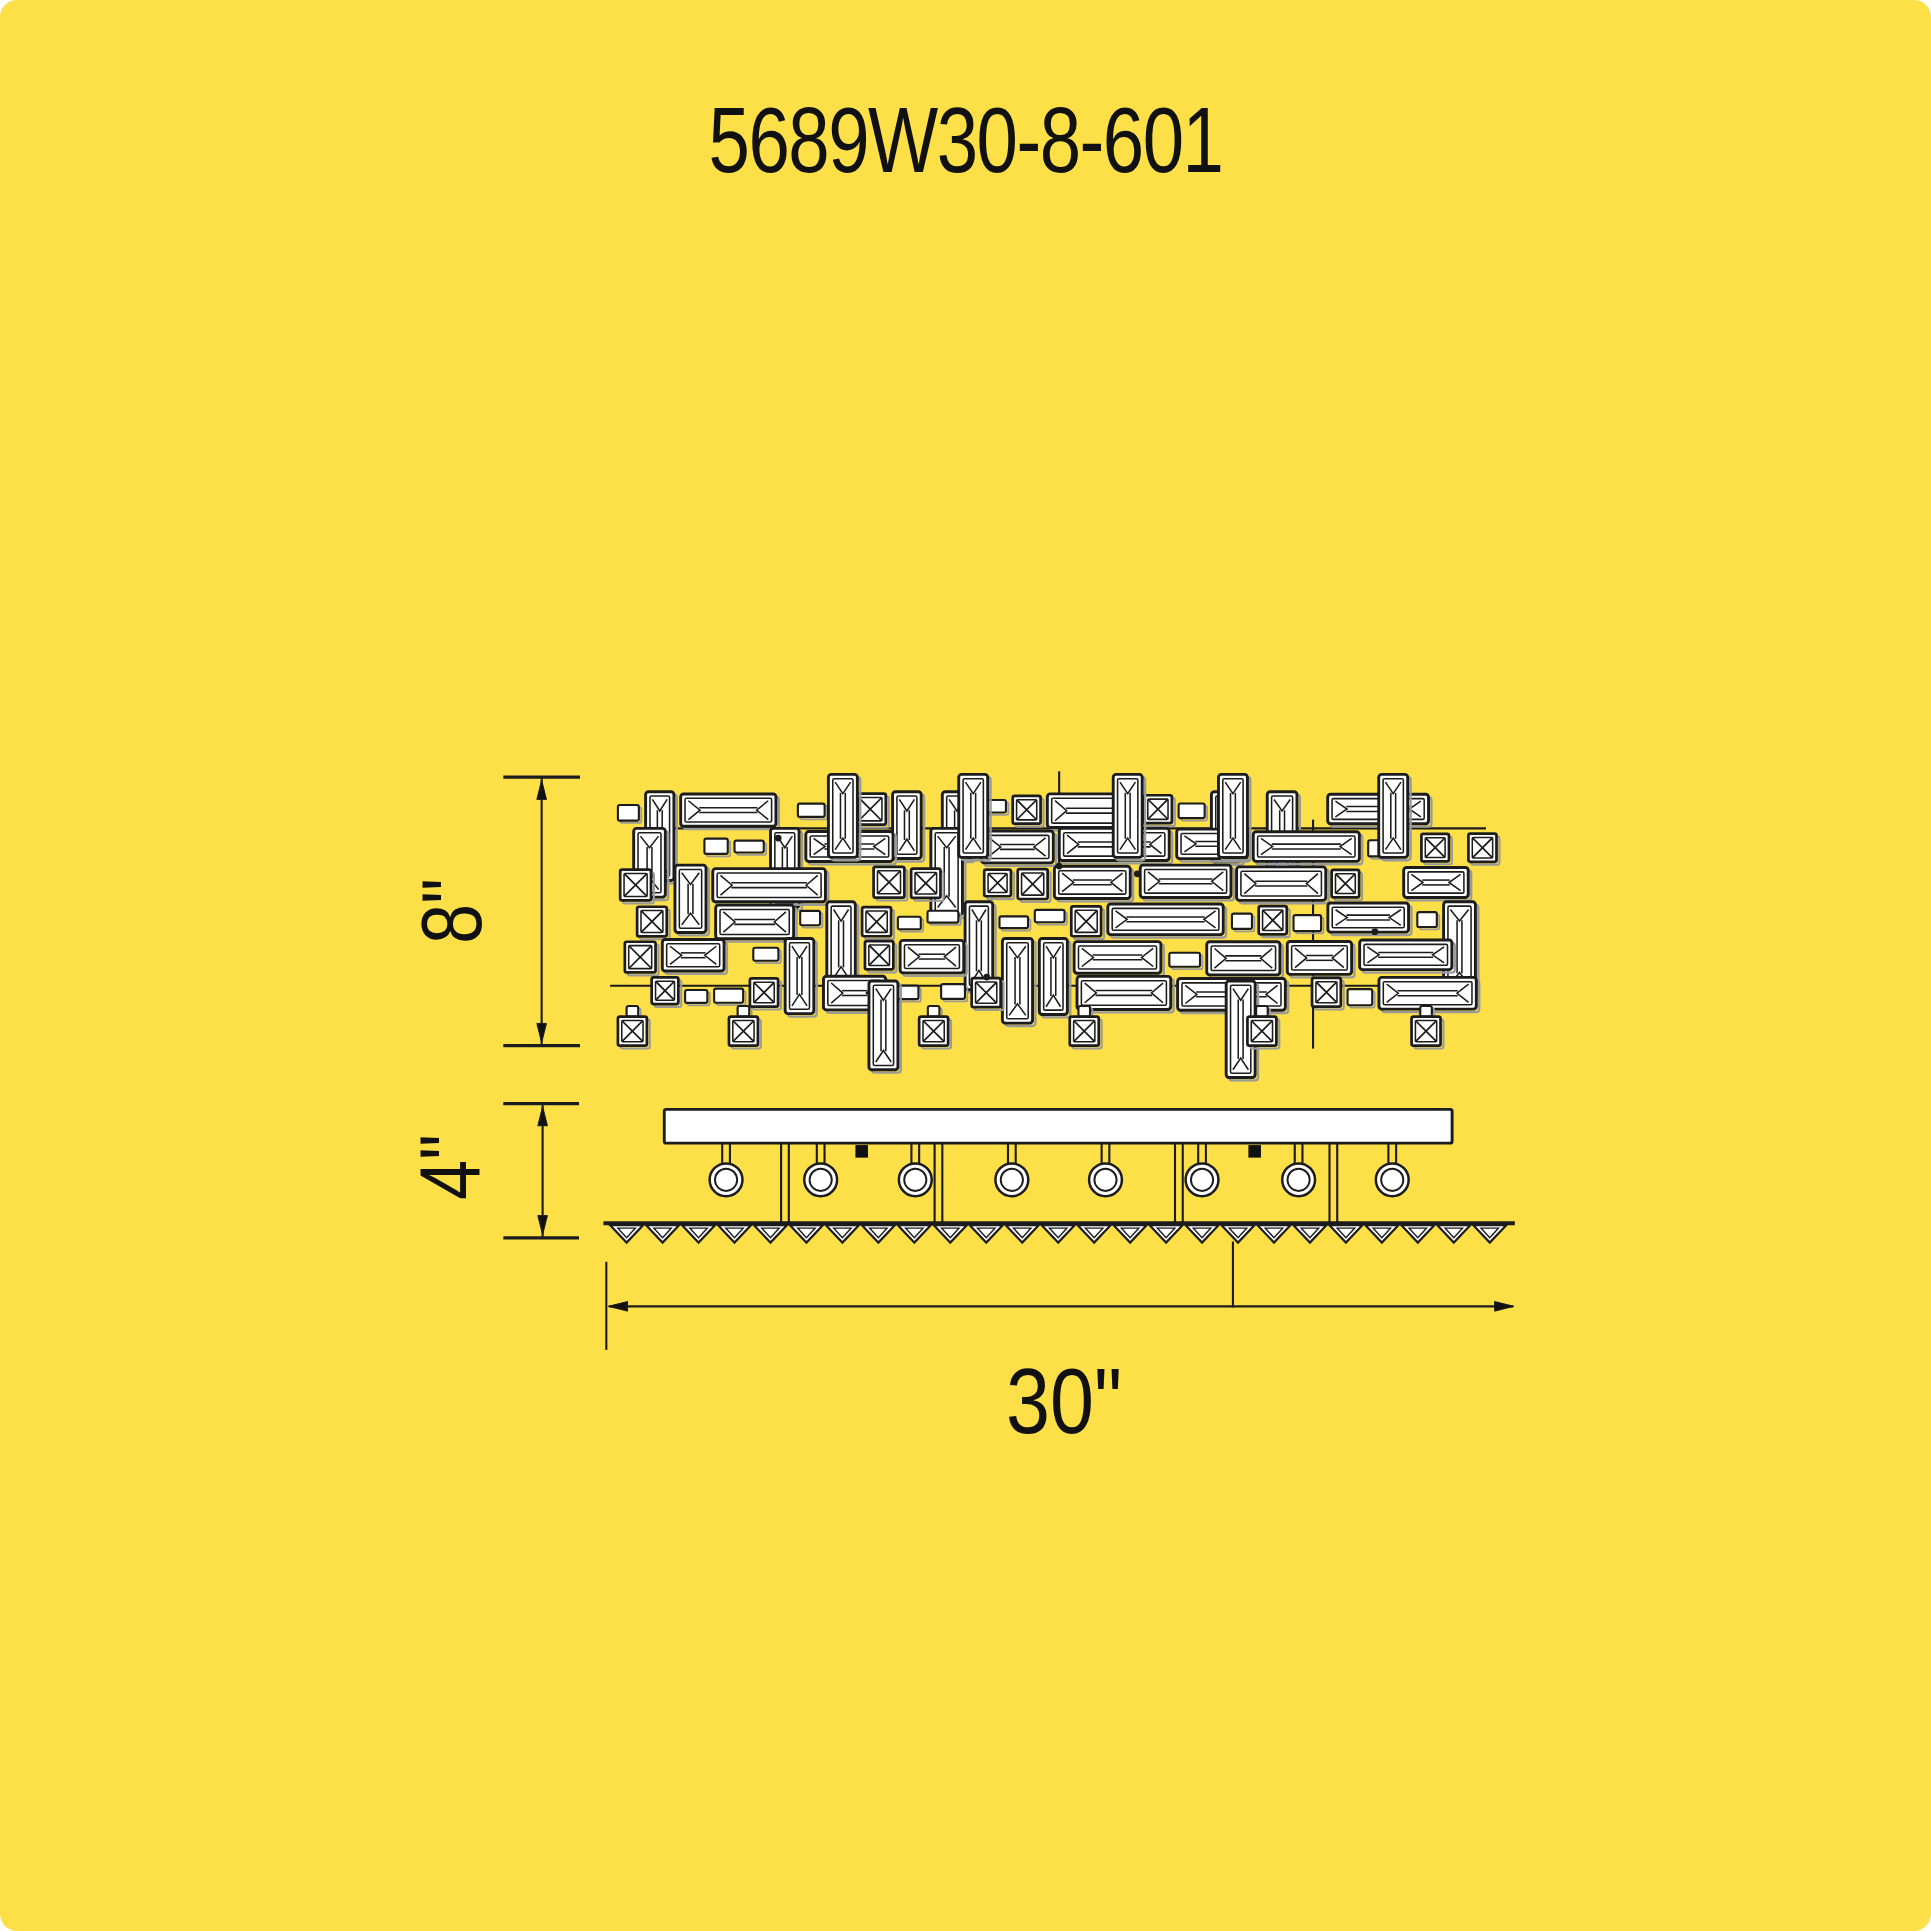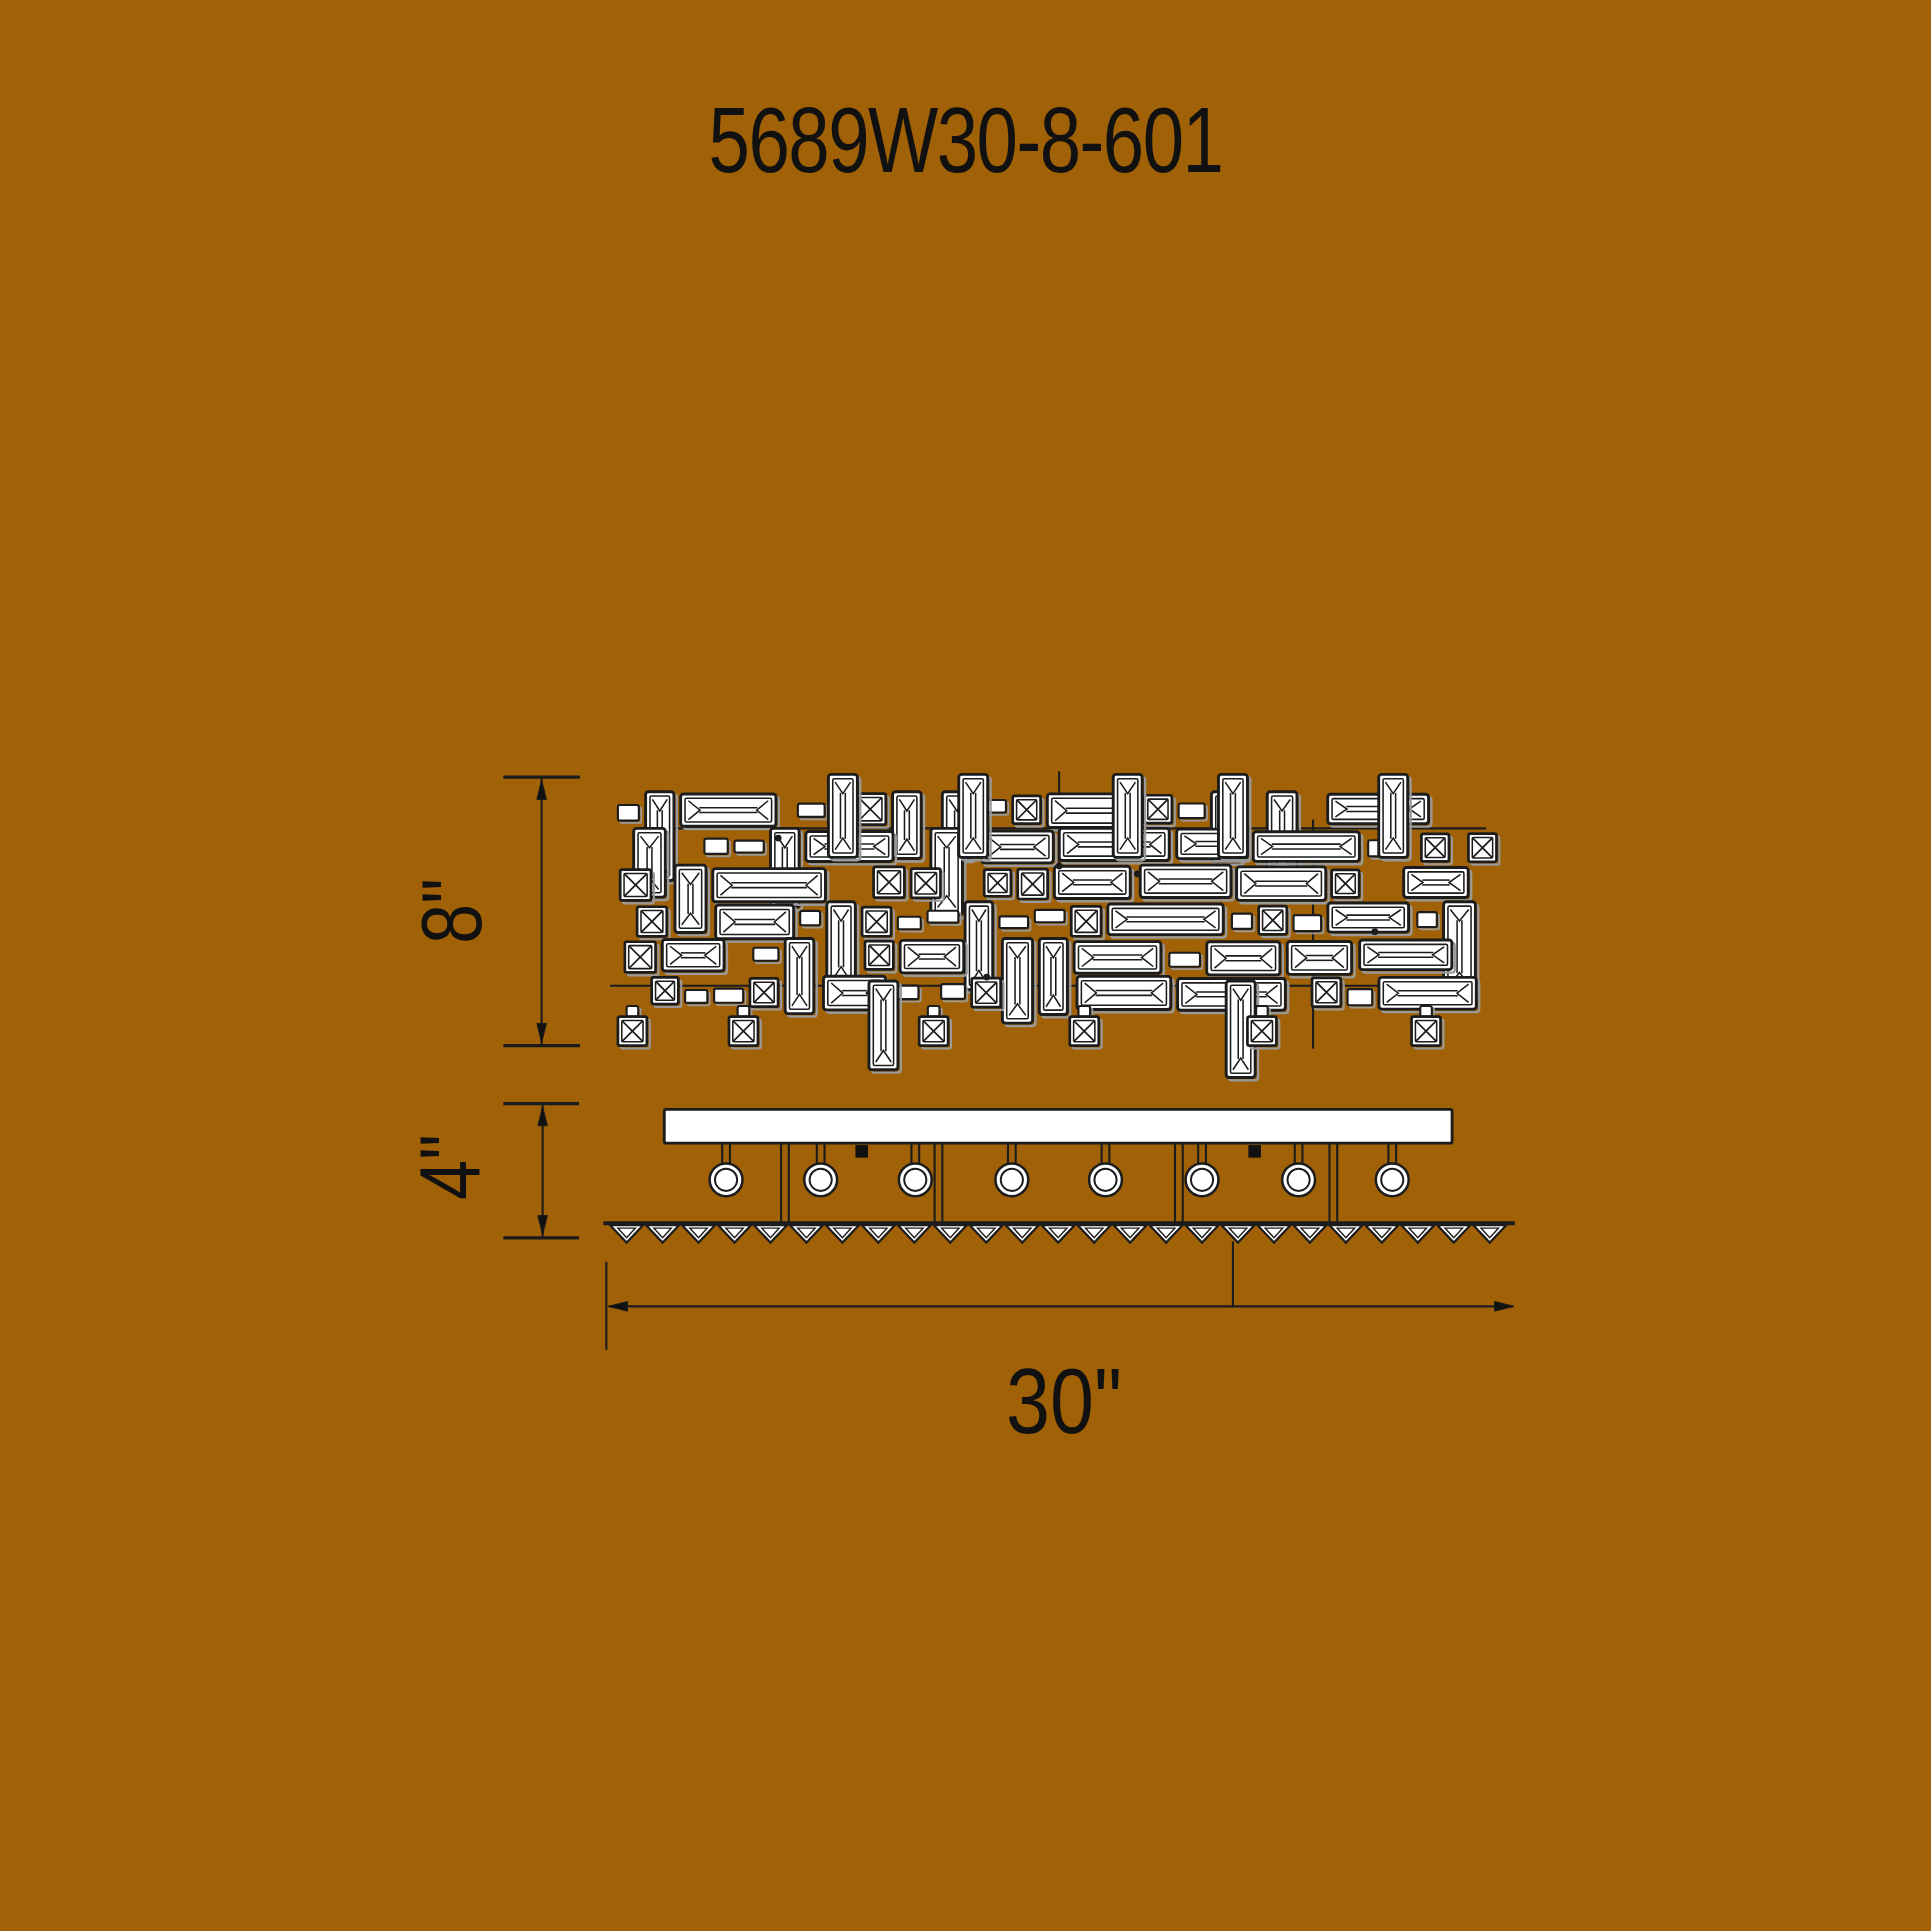--- a/index.html
+++ b/index.html
@@ -1,17 +1,17 @@
 <!DOCTYPE html>
 <html><head>
 <meta charset="utf-8">
 <style>
   html,body{margin:0;padding:0;background:#fff;}
-  .page{position:relative;width:1931px;height:1931px;background:#a16207;overflow:hidden;
-        font-family:"Liberation Sans","DejaVu Sans",sans-serif;color:#111;}
+  .page{position:relative;width:1931px;height:1931px;background:#fde047;overflow:hidden;
+        font-family:"Liberation Sans","DejaVu Sans",sans-serif;color:#111;border-radius:17px;}
   .title{position:absolute;left:0;top:87px;width:1931px;text-align:center;
          font-size:93px;font-weight:400;letter-spacing:-1.9px;transform:scaleX(0.80);
          transform-origin:50% 50%;white-space:nowrap;}
   .dim-label{position:absolute;font-size:93px;font-weight:400;white-space:nowrap;}
   .dim-8{left:452px;top:911px;transform:translate(-50%,-50%) rotate(-90deg) scaleX(0.85);}
   .dim-4{left:450px;top:1167px;transform:translate(-50%,-50%) rotate(-90deg) scaleX(0.85);}
   .dim-30{left:1064px;top:1401px;transform:translate(-50%,-50%) scaleX(0.85);}
   .dim-8,.dim-4{font-size:85px;}
   svg{position:absolute;left:0;top:0;}
 </style>

